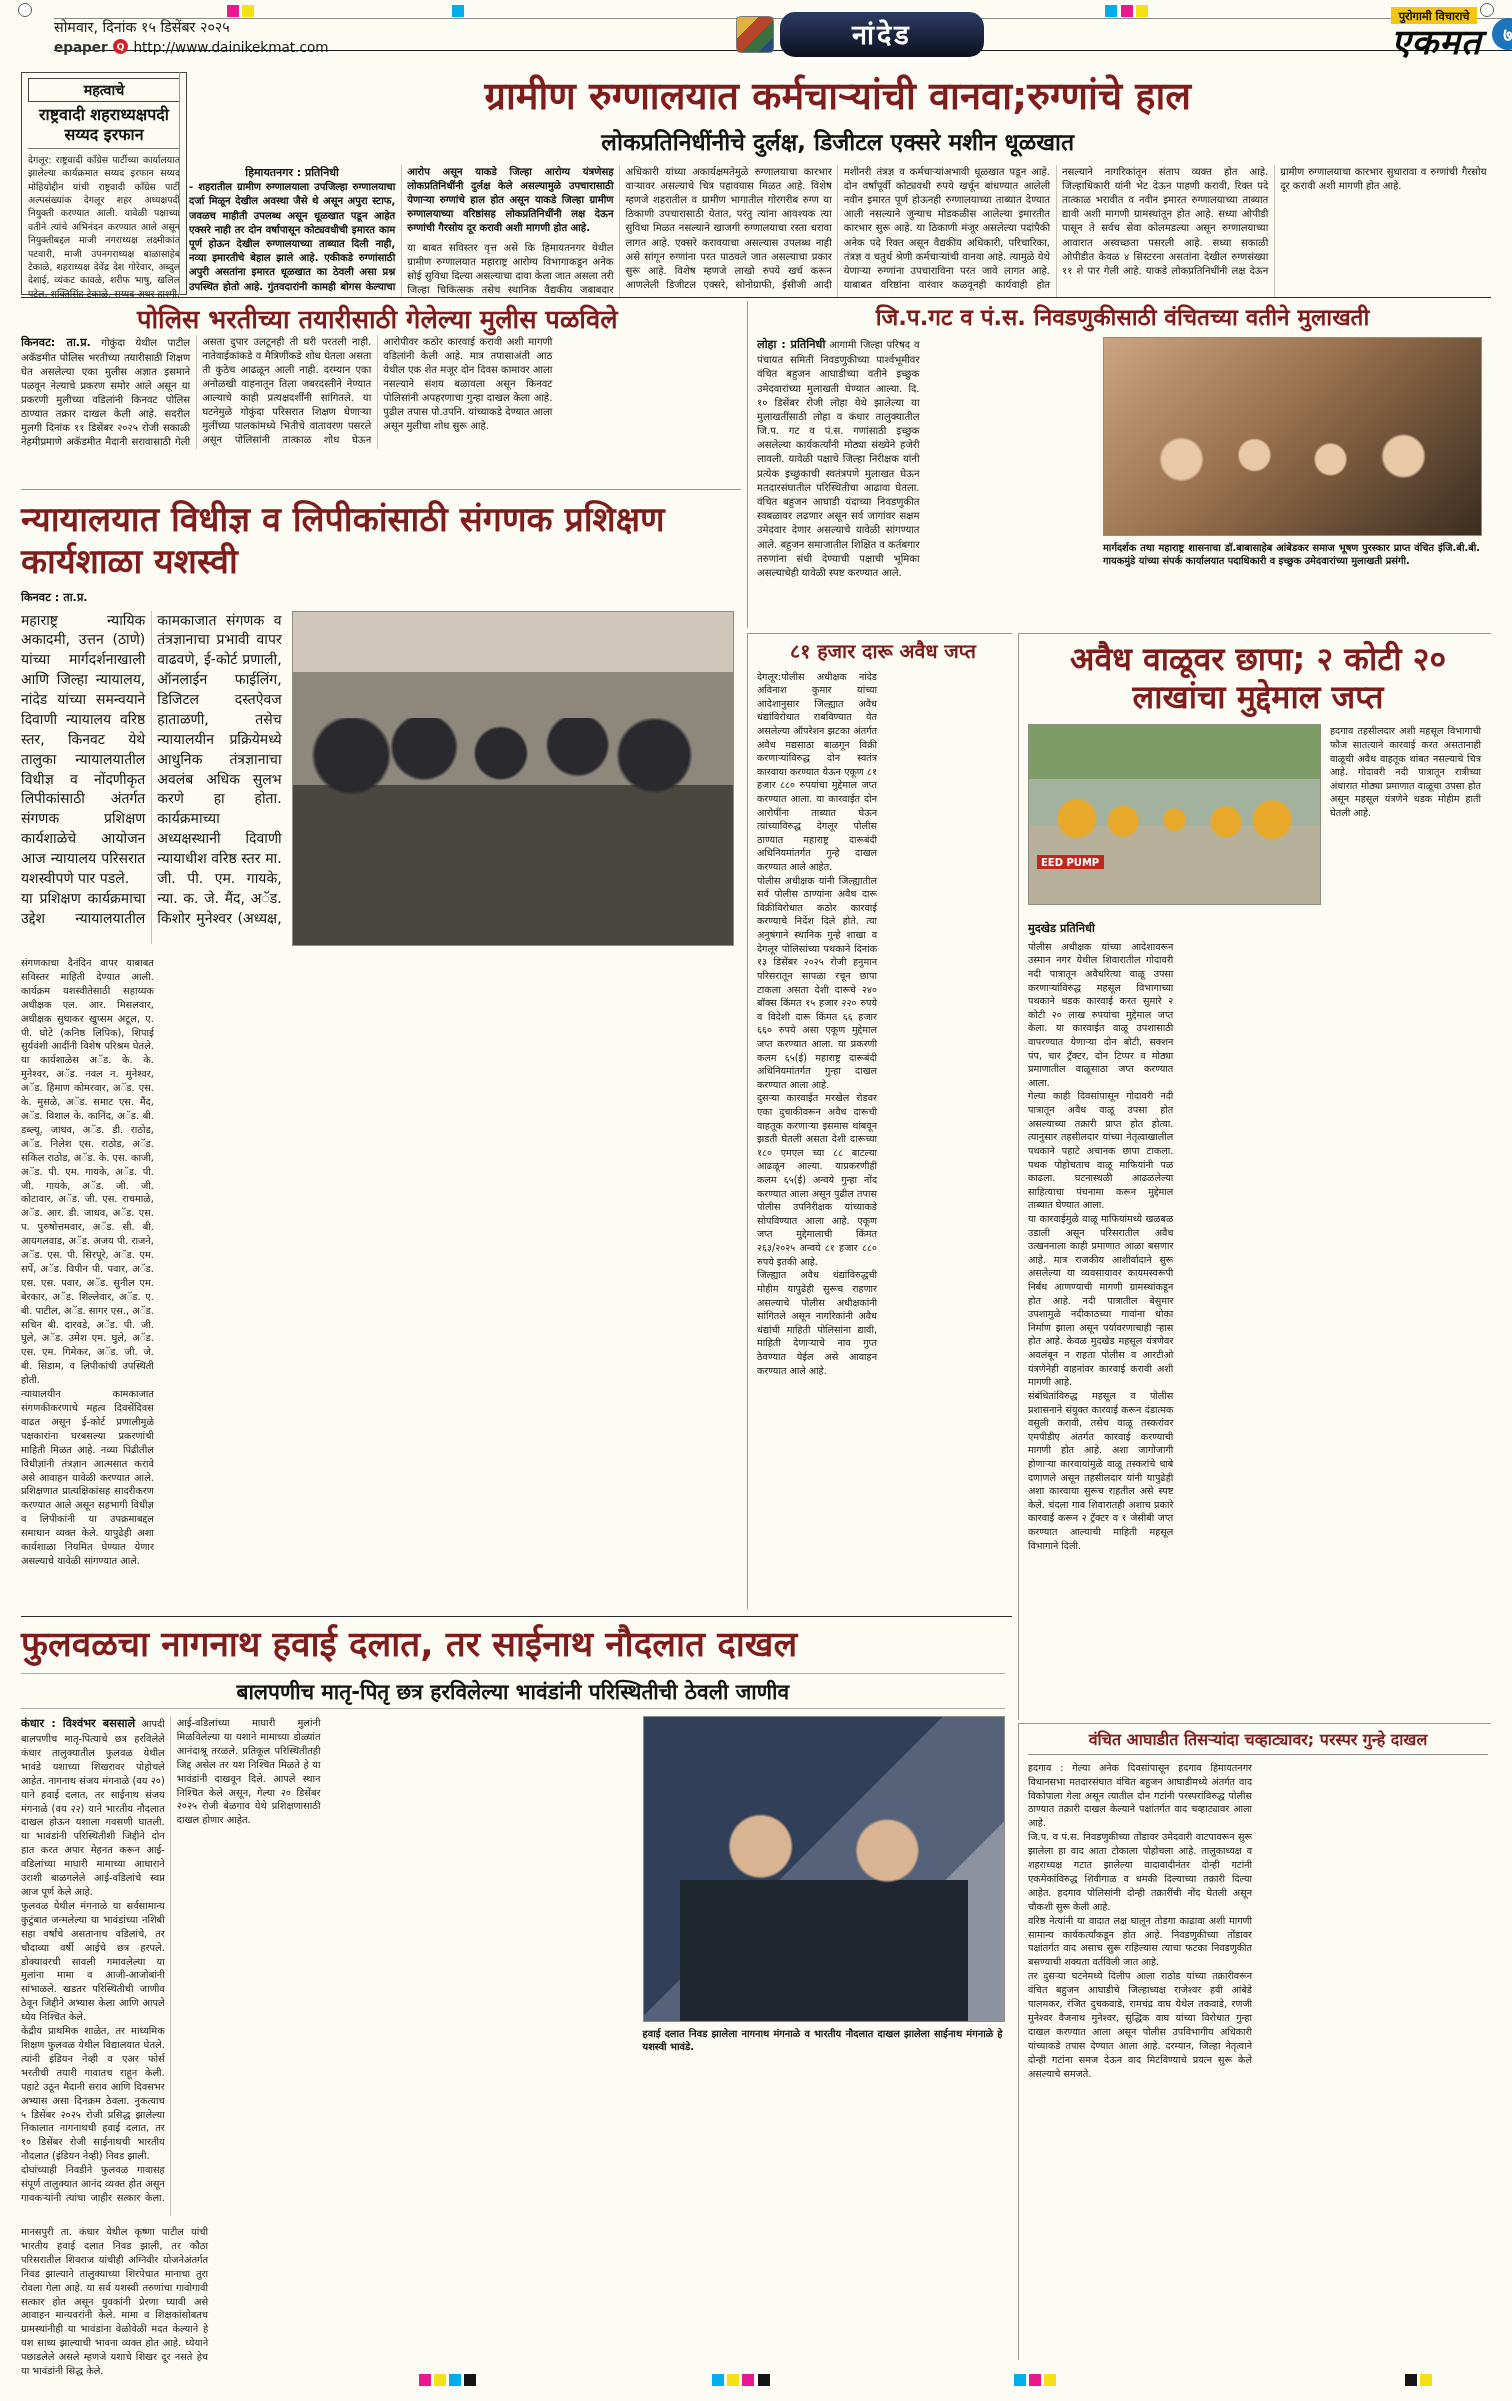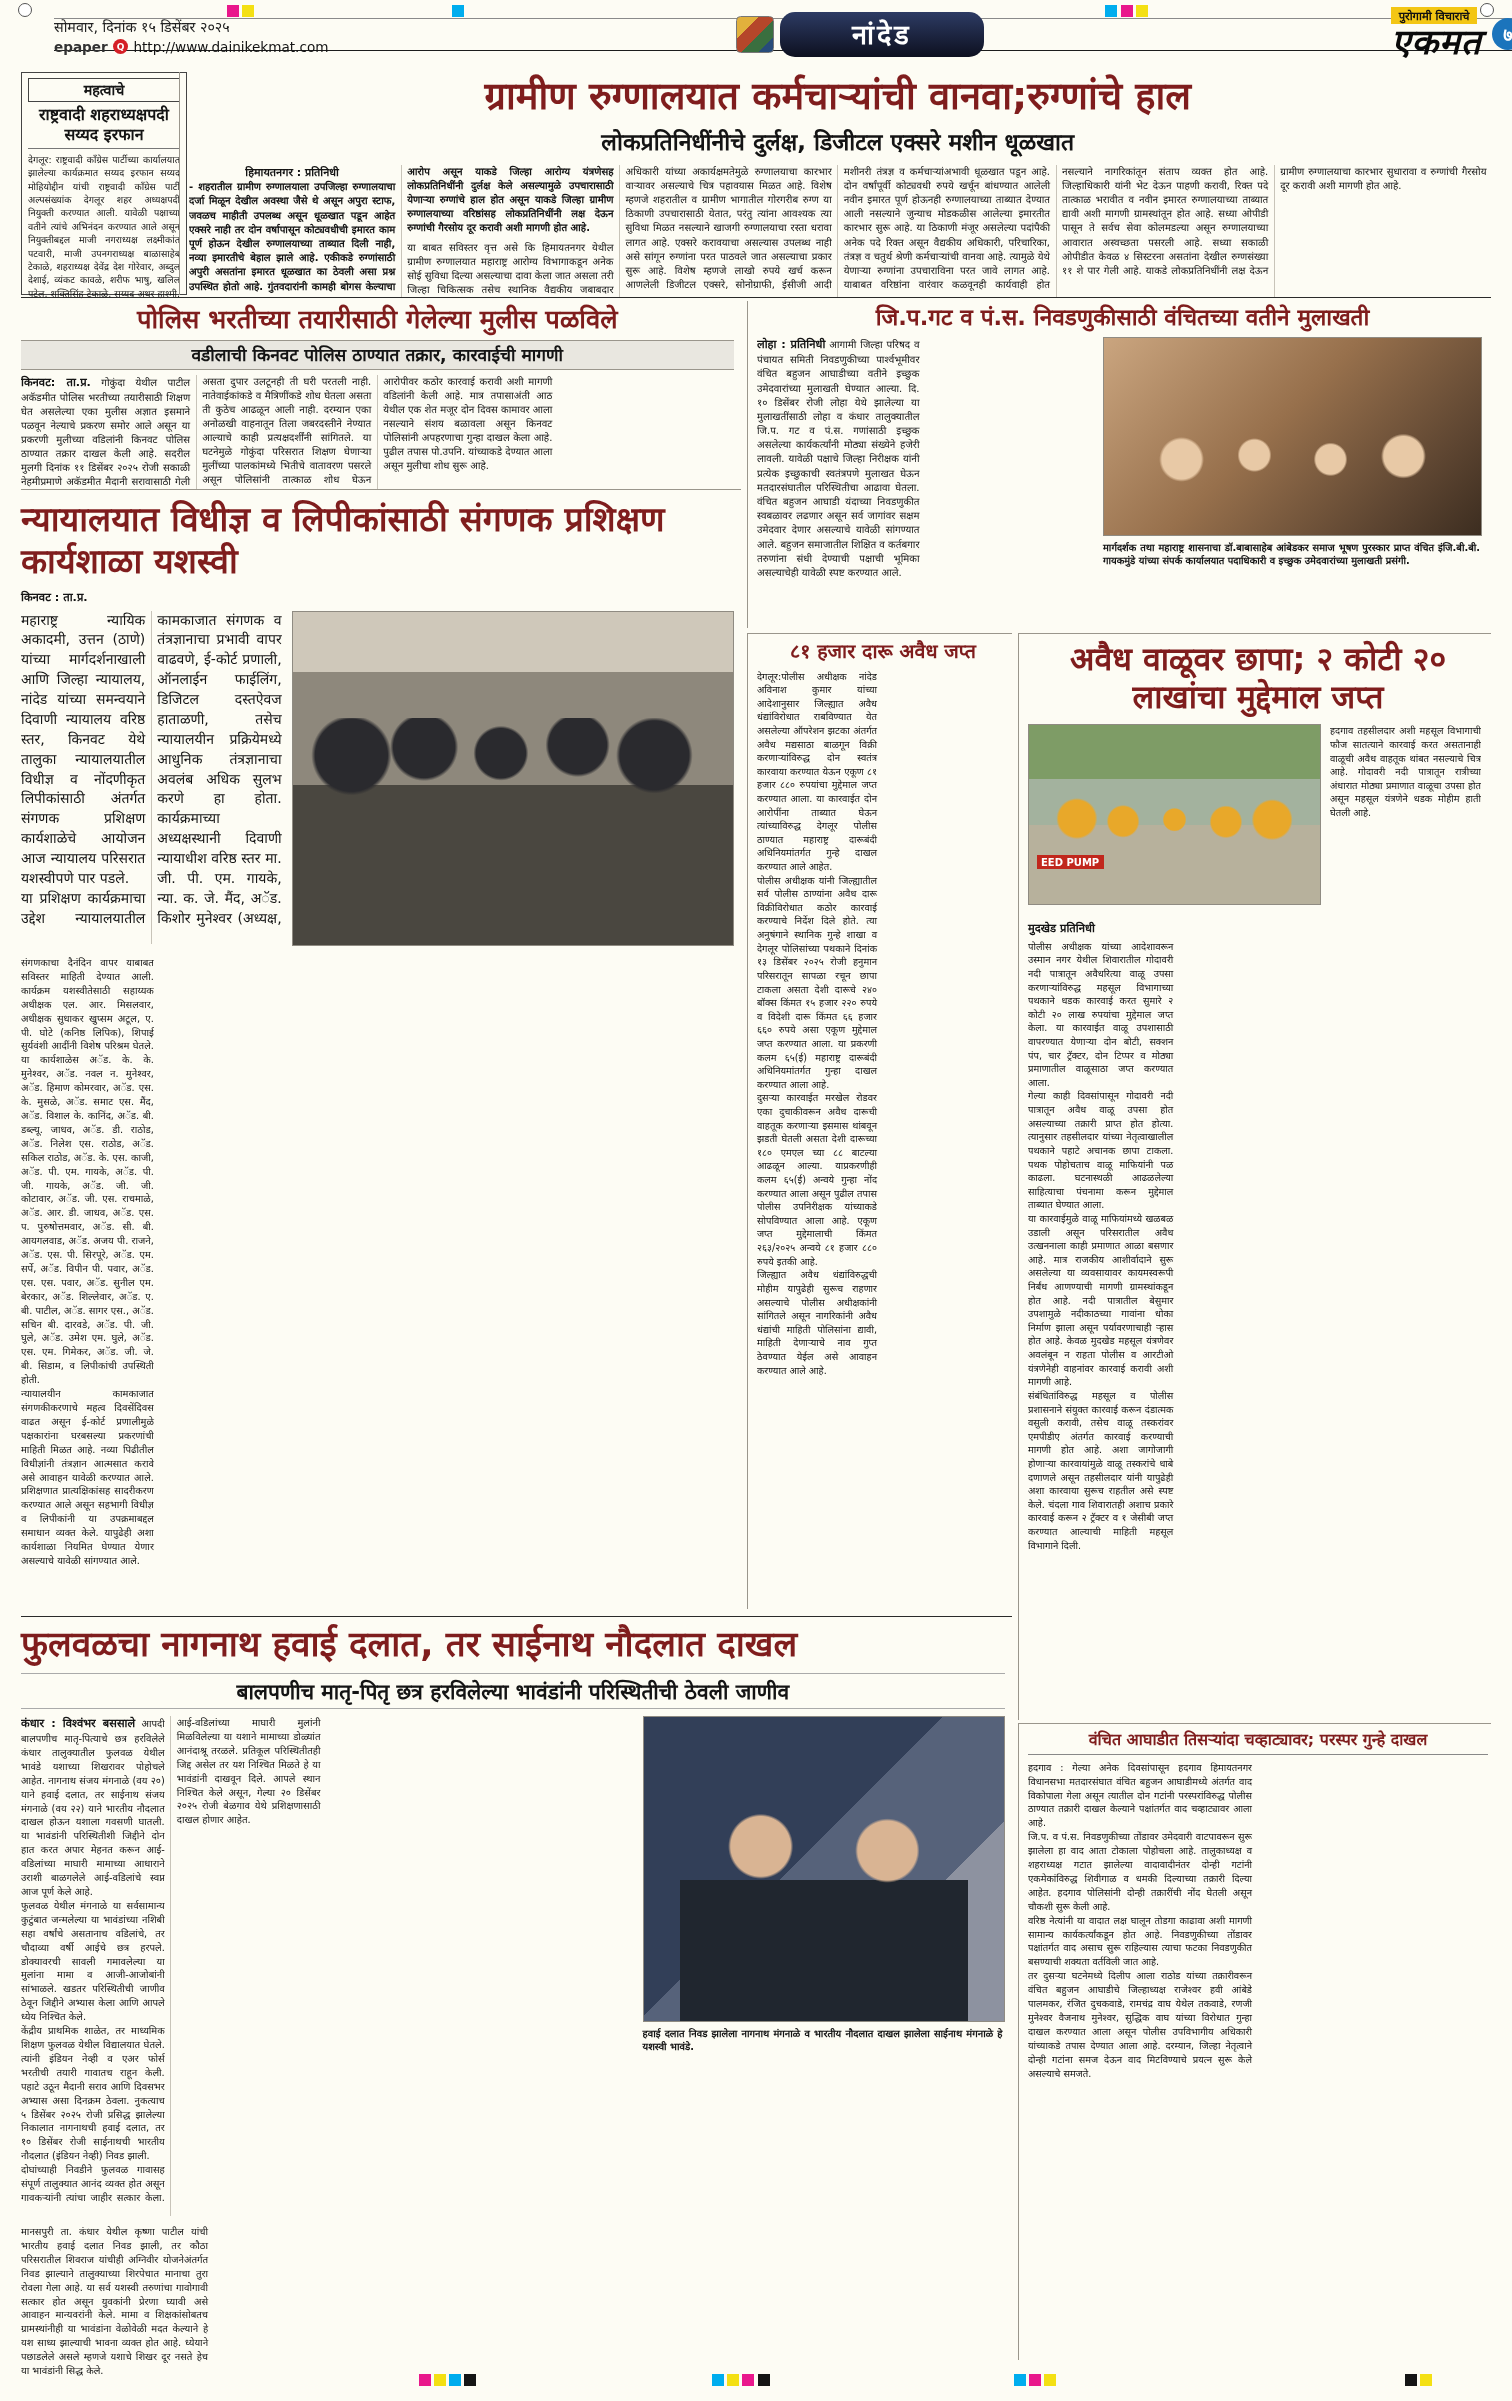--- a/index.html
+++ b/index.html
@@ -182,21 +182,20 @@
       <p><span class="byline lead-by">हिमायतनगर : प्रतिनिधी</span>
          <span class="lead-first body-text">- शहरातील ग्रामीण रुग्णालयाला उपजिल्हा रुग्णालयाचा दर्जा मिळून देखील अवस्था जैसे थे असून अपुरा स्टाफ, जवळच माहीती उपलब्ध असून धूळखात पडून आहेत एक्सरे नाही तर दोन वर्षापासून कोट्यवधीची इमारत काम पूर्ण होऊन देखील रुग्णालयाच्या ताब्यात दिली नाही, नव्या इमारतीचे बेहाल झाले आहे. एकीकडे रुग्णांसाठी अपुरी असतांना इमारत धूळखात का ठेवली असा प्रश्न उपस्थित होतो आहे. गुंतवदारांनी कामही बोगस केल्याचा आरोप असून याकडे जिल्हा आरोग्य यंत्रणेसह लोकप्रतिनिधींनी दुर्लक्ष केले असल्यामुळे उपचारासाठी येणाऱ्या रुग्णांचे हाल होत असून याकडे जिल्हा ग्रामीण रुग्णालयाच्या वरिष्ठांसह लोकप्रतिनिधींनी लक्ष देऊन रुग्णांची गैरसोय दूर करावी अशी मागणी होत आहे.</span></p>
       <p class="body-text">या बाबत सविस्तर वृत्त असे कि हिमायतनगर येथील ग्रामीण रुग्णालयात महाराष्ट्र आरोग्य विभागाकडून अनेक सोई सुविधा दिल्या असल्याचा दावा केला जात असला तरी जिल्हा चिकित्सक तसेच स्थानिक वैद्यकीय जबाबदार अधिकारी यांच्या अकार्यक्षमतेमुळे रुग्णालयाचा कारभार वाऱ्यावर असल्याचे चित्र पहावयास मिळत आहे. विशेष म्हणजे शहरातील व ग्रामीण भागातील गोरगरीब रुग्ण या ठिकाणी उपचारासाठी येतात, परंतु त्यांना आवश्यक त्या सुविधा मिळत नसल्याने खाजगी रुग्णालयाचा रस्ता धरावा लागत आहे. एक्सरे करावयाचा असल्यास उपलब्ध नाही असे सांगून रुग्णांना परत पाठवले जात असल्याचा प्रकार सुरू आहे. विशेष म्हणजे लाखो रुपये खर्च करून आणलेली डिजीटल एक्सरे, सोनोग्राफी, ईसीजी आदी मशीनरी तंत्रज्ञ व कर्मचाऱ्यांअभावी धूळखात पडून आहे. दोन वर्षांपूर्वी कोट्यवधी रुपये खर्चून बांधण्यात आलेली नवीन इमारत पूर्ण होऊनही रुग्णालयाच्या ताब्यात देण्यात आली नसल्याने जुन्याच मोडकळीस आलेल्या इमारतीत कारभार सुरू आहे. या ठिकाणी मंजूर असलेल्या पदांपैकी अनेक पदे रिक्त असून वैद्यकीय अधिकारी, परिचारिका, तंत्रज्ञ व चतुर्थ श्रेणी कर्मचाऱ्यांची वानवा आहे. त्यामुळे येथे येणाऱ्या रुग्णांना उपचाराविना परत जावे लागत आहे. याबाबत वरिष्ठांना वारंवार कळवूनही कार्यवाही होत नसल्याने नागरिकांतून संताप व्यक्त होत आहे. जिल्हाधिकारी यांनी भेट देऊन पाहणी करावी, रिक्त पदे तात्काळ भरावीत व नवीन इमारत रुग्णालयाच्या ताब्यात द्यावी अशी मागणी ग्रामस्थांतून होत आहे. सध्या ओपीडी पासून ते सर्वच सेवा कोलमडल्या असून रुग्णालयाच्या आवारात अस्वच्छता पसरली आहे. सध्या सकाळी ओपीडीत केवळ ४ सिस्टरना असतांना देखील रुग्णसंख्या ११ शे पार गेली आहे. याकडे लोकप्रतिनिधींनी लक्ष देऊन ग्रामीण रुग्णालयाचा कारभार सुधारावा व रुग्णांची गैरसोय दूर करावी अशी मागणी होत आहे.</p>
     </div>
   </div>
 
   <div class="block hr-strong"></div>
 
   <div class="block police">
     <div class="hl police-hl">पोलिस भरतीच्या तयारीसाठी गेलेल्या मुलीस पळविले</div>
-    <div class="subbar police-sub">वडीलाची  किनवट पोलिस ठाण्यात तक्रार, कारवाईची मागणी</div>
     <div class="cols police-cols">
       <p><strong class="byline">किनवट: ता.प्र.</strong>
          <span class="body-text">गोकुंदा येथील पाटील अकॅडमीत पोलिस भरतीच्या तयारीसाठी शिक्षण घेत असलेल्या एका मुलीस अज्ञात इसमाने पळवून नेल्याचे प्रकरण समोर आले असून या प्रकरणी मुलीच्या वडिलांनी किनवट पोलिस ठाण्यात तक्रार दाखल केली आहे. सदरील मुलगी दिनांक ११ डिसेंबर २०२५ रोजी सकाळी नेहमीप्रमाणे अकॅडमीत मैदानी सरावासाठी गेली असता दुपार उलटूनही ती घरी परतली नाही. नातेवाईकांकडे व मैत्रिणींकडे शोध घेतला असता ती कुठेच आढळून आली नाही. दरम्यान एका अनोळखी वाहनातून तिला जबरदस्तीने नेण्यात आल्याचे काही प्रत्यक्षदर्शींनी सांगितले. या घटनेमुळे गोकुंदा परिसरात शिक्षण घेणाऱ्या मुलींच्या पालकांमध्ये भितीचे वातावरण पसरले असून पोलिसांनी तात्काळ शोध घेऊन आरोपीवर कठोर कारवाई करावी अशी मागणी वडिलांनी केली आहे. मात्र तपासाअंती आठ येथील एक शेत मजूर दोन दिवस कामावर आला नसल्याने संशय बळावला असून किनवट पोलिसांनी अपहरणाचा गुन्हा दाखल केला आहे. पुढील तपास पो.उपनि. यांच्याकडे देण्यात आला असून मुलीचा शोध सुरू आहे.</span></p>
     </div>
   </div>
 
   <div class="block zp">
     <div class="hl zp-hl">जि.प.गट व पं.स. निवडणुकीसाठी वंचितच्या वतीने मुलाखती</div>
     <div class="zp-row">
       <div class="cols zp-cols">

